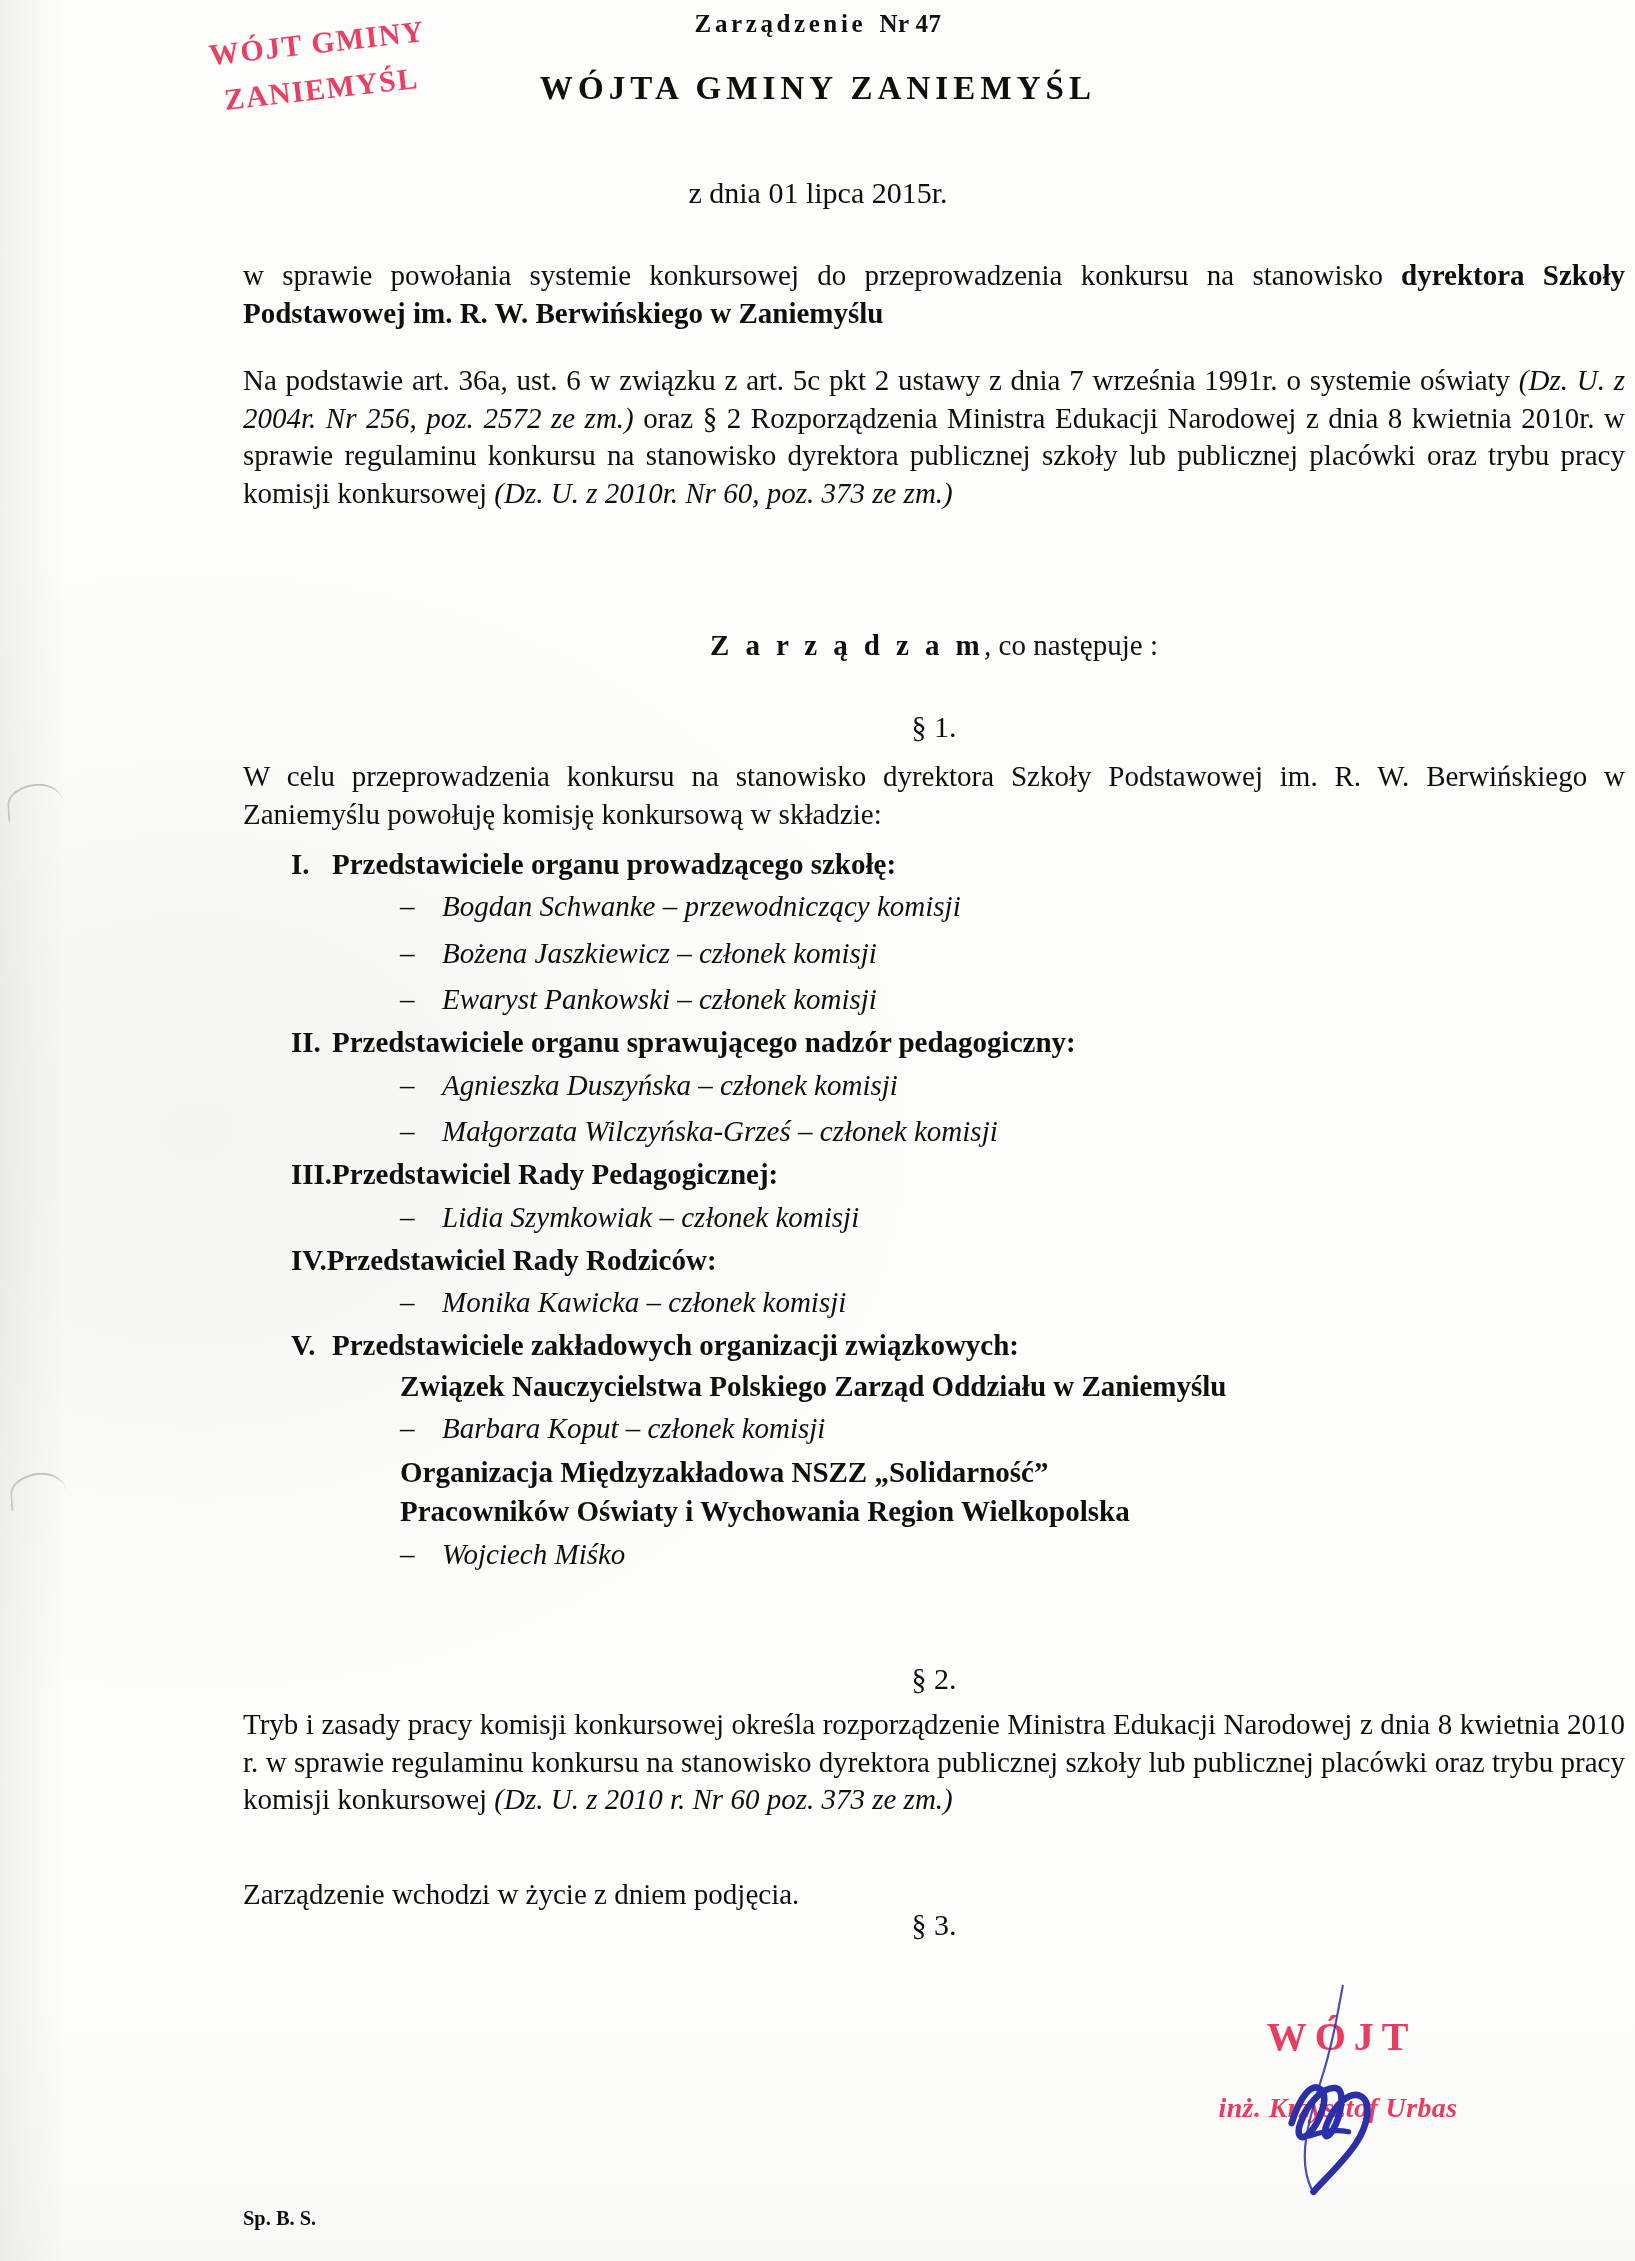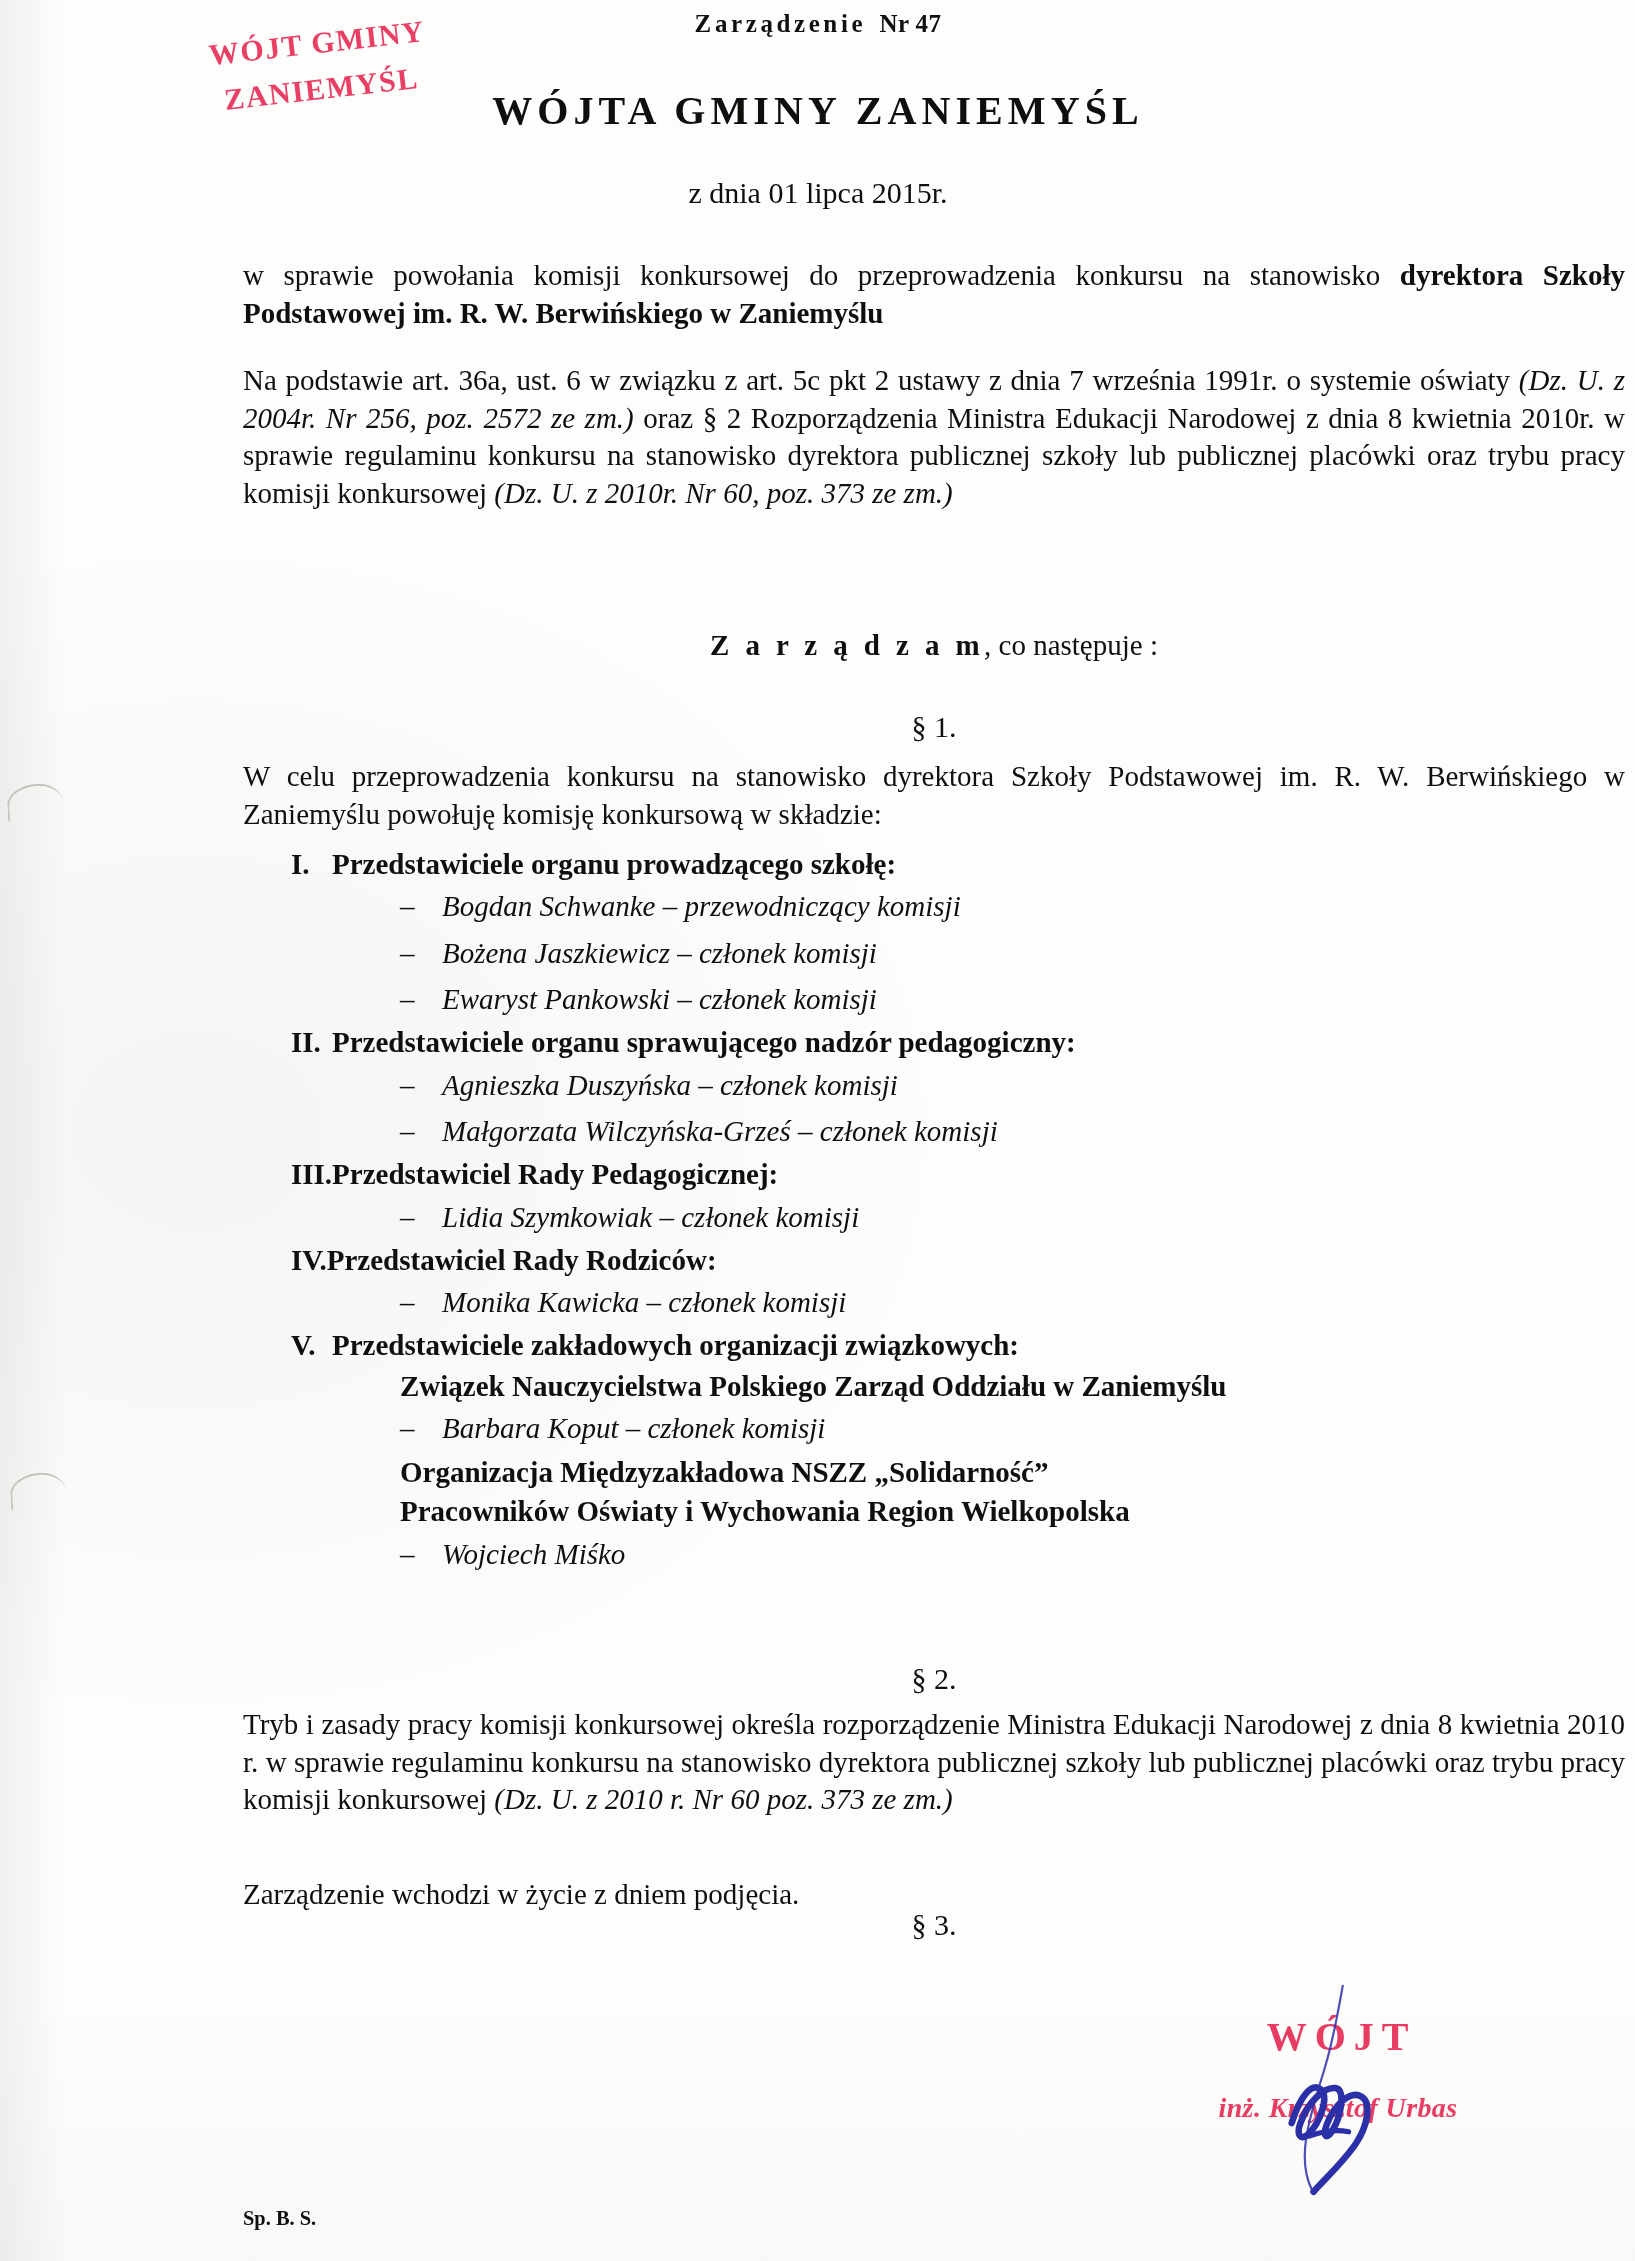--- a/index.html
+++ b/index.html
@@ -68,22 +68,22 @@
     text-align: center;
     font-weight: 700;
   }
   .title-1 {
     top: 10.2px;
     font-size: 25px;
     letter-spacing: 3.6px;
   }
   .title-1 .nr { letter-spacing: 0.4px; }
   .title-2 {
-    top: 87px;
-    font-size: 40px;
+    top: 70px;
+    font-size: 33px;
     letter-spacing: 5.1px;
   }
   .title-date {
     position: absolute;
     left: 0; right: 0;
     top: 176px;
     text-align: center;
     font-size: 30px;
     font-weight: 400;
   }
@@ -221,21 +221,21 @@
     <span class="l2">ZANIEMYŚL</span>
   </div>
 
   <div class="doc-title title-1">
     <span>Zarządzenie</span><span class="nr">&nbsp;&nbsp;<span>Nr 47</span></span>
   </div>
   <div class="doc-title title-2">WÓJTA GMINY ZANIEMYŚL</div>
   <div class="title-date">z dnia 01 lipca 2015r.</div>
 
   <div class="body blk-subject">
-    <p class="para"><span>w sprawie powołania komisji konkursowej do przeprowadzenia konkursu na stanowisko </span><b>dyrektora Szkoły Podstawowej im. R. W. Berwińskiego w Zaniemyślu</b></p>
+    <p class="para"><span>w sprawie powołania systemie konkursowej do przeprowadzenia konkursu na stanowisko </span><b>dyrektora Szkoły Podstawowej im. R. W. Berwińskiego w Zaniemyślu</b></p>
   </div>
 
   <div class="body blk-basis">
     <p class="para"><span>Na podstawie art. 36a, ust. 6 w związku z art. 5c pkt 2 ustawy z dnia 7 września 1991r. o systemie oświaty </span><i>(Dz. U. z 2004r. Nr 256, poz. 2572 ze zm.)</i><span> oraz § 2 Rozporządzenia Ministra Edukacji Narodowej z dnia 8 kwietnia 2010r. w sprawie regulaminu konkursu na stanowisko dyrektora publicznej szkoły lub publicznej placówki oraz trybu pracy komisji konkursowej </span><i>(Dz. U. z 2010r. Nr 60, poz. 373 ze zm.)</i></p>
   </div>
 
   <div class="body blk-zarz">
     <span class="zarz-word">Z a r z ą d z a m</span><span>, co następuje :</span>
   </div>
 

